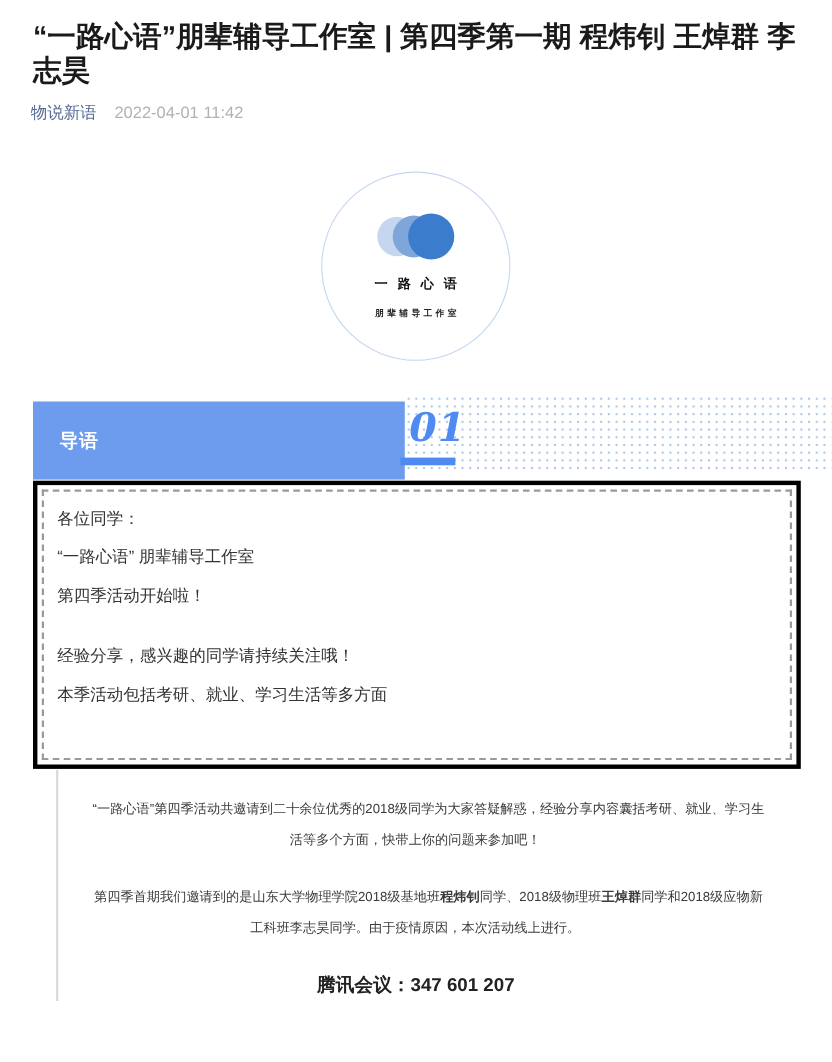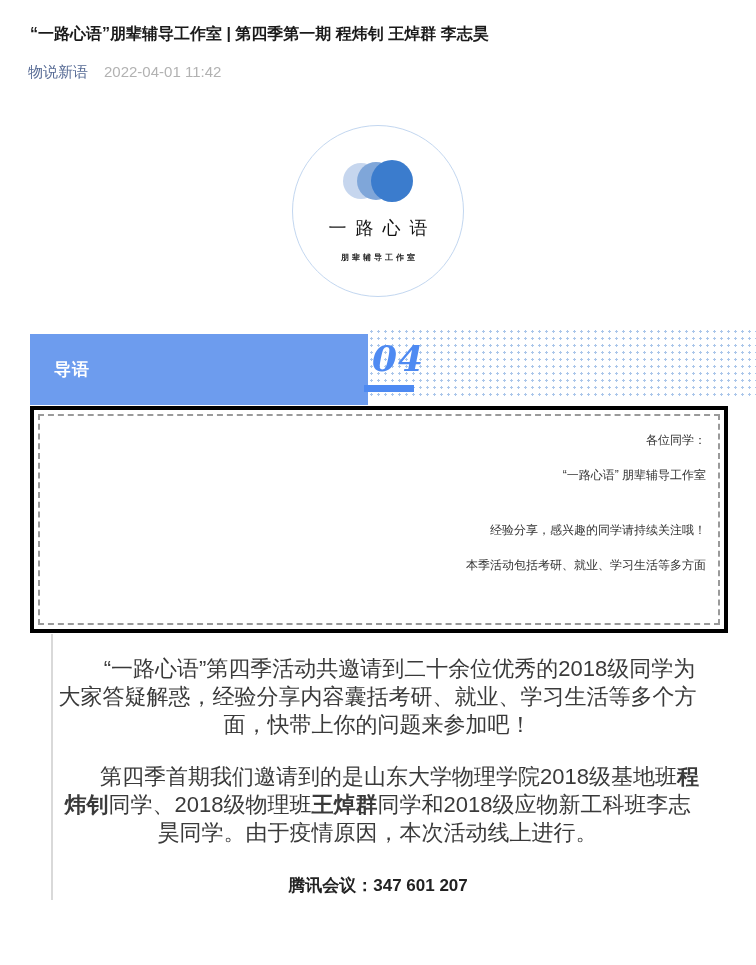--- a/index.html
+++ b/index.html
@@ -9,21 +9,21 @@
     background: #ffffff;
     overflow: hidden;
     font-family: "Liberation Sans", "DejaVu Sans", sans-serif;
     color: #333;
   }
   .page { padding: 0 28px; }
 
   
   .title {
     margin: 18px 2px 0 2px;
-    font-size: 16px; font-weight: bold;
+    font-size: 26px; font-weight: bold;
     line-height: 31px; color: #1a1a1a;
   }
   .meta {
     margin-top: 15px; display: flex; align-items: center; gap: 16px;
     font-size: 15px; line-height: 16px;
   }
   .author { color: #576b95; cursor: pointer; }
   .pubtime { color: #b2b2b2; }
 
   
@@ -32,21 +32,21 @@
     width: 172px; height: 172px; border-radius: 50%;
     border: 1px solid #c3d7f0;
     display: flex; flex-direction: column; align-items: center; justify-content: center;
   }
   .logo-dots { display: flex; align-items: center; height: 42px; }
   .logo-dot { border-radius: 50%; }
   .logo-dot.d1 { width: 36px; height: 36px; background: #c6d6ee; }
   .logo-dot.d2 { width: 38px; height: 38px; background: #7fa6d9; margin-left: -22px; }
   .logo-dot.d3 { width: 42px; height: 42px; background: #3b7ccd; margin-left: -24px; }
   .logo-name {
-    margin-top: 14px; font-size: 18px; font-weight: normal; color: #111;
+    margin-top: 14px; font-size: 12px; font-weight: bold; color: #111;
     letter-spacing: 9px; padding-left: 9px;
     font-family: "DejaVu Serif", "Liberation Serif", serif;
   }
   .logo-sub {
     margin-top: 12px; font-size: 8px; font-weight: bold; color: #222;
     letter-spacing: 3px; padding-left: 3px;
   }
 
   
   .section-header {
@@ -77,37 +77,37 @@
   }
 
   
   .notice-box {
     margin-top: 12px; margin-left: 2px;
     border: 4px solid #000; padding: 4px;
   }
   .notice-inner {
     border: 2px dashed #9a9a9a;
     padding: 7px 12px 40px 12px;
-    text-align: right; font-size: 12px; color: #333;
+    text-align: left; font-size: 15px; color: #333;
   }
   .notice-line { line-height: 35px; }
   .notice-group2 { margin-top: 20px; }
 
   
   .content {
     position: relative;
     padding: 22px 56px 0 56px;
   }
   .content::before {
     content: ""; position: absolute;
     left: 51px; top: 1px; bottom: 0;
     width: 2px; background: #d9d9d9;
   }
   .para {
-    font-size: 22px; line-height: 28px; color: #3a3a3a;
+    font-size: 12px; line-height: 28px; color: #3a3a3a;
     text-align: center; text-indent: 2em;
     margin: 0 1px 24px 0;
   }
   .meeting {
     margin-top: 25px; text-align: center;
     font-size: 17px; font-weight: bold; color: #222; line-height: 28px;
   }
   .bold { font-weight: bold; text-align: center; }
 </style>
 </head>
@@ -131,29 +131,30 @@
       <div class="logo-name">一路心语</div>
       <div class="logo-sub">朋辈辅导工作室</div>
     </div>
   </div>
 
   <div class="section-header">
     <div class="banner">
       <span class="banner-label">导语</span>
     </div>
     <div class="dots-area">
-      <span class="section-num">04</span>
+      <span class="section-num">01</span>
       <span class="num-bar"></span>
     </div>
   </div>
 
   <div class="notice-box">
     <div class="notice-inner">
       <div class="notice-line">各位同学：</div>
       <div class="notice-line">“一路心语” 朋辈辅导工作室</div>
+      <div class="notice-line">第四季活动开始啦！</div>
       <div class="notice-group2">
         <div class="notice-line">经验分享，感兴趣的同学请持续关注哦！</div>
         <div class="notice-line">本季活动包括考研、就业、学习生活等多方面</div>
       </div>
     </div>
   </div>
 </div>
 
 <div class="content">
   <p class="para">“一路心语”第四季活动共邀请到二十余位优秀的2018级同学为大家答疑解惑，经验分享内容囊括考研、就业、学习生活等多个方面，快带上你的问题来参加吧！</p>

